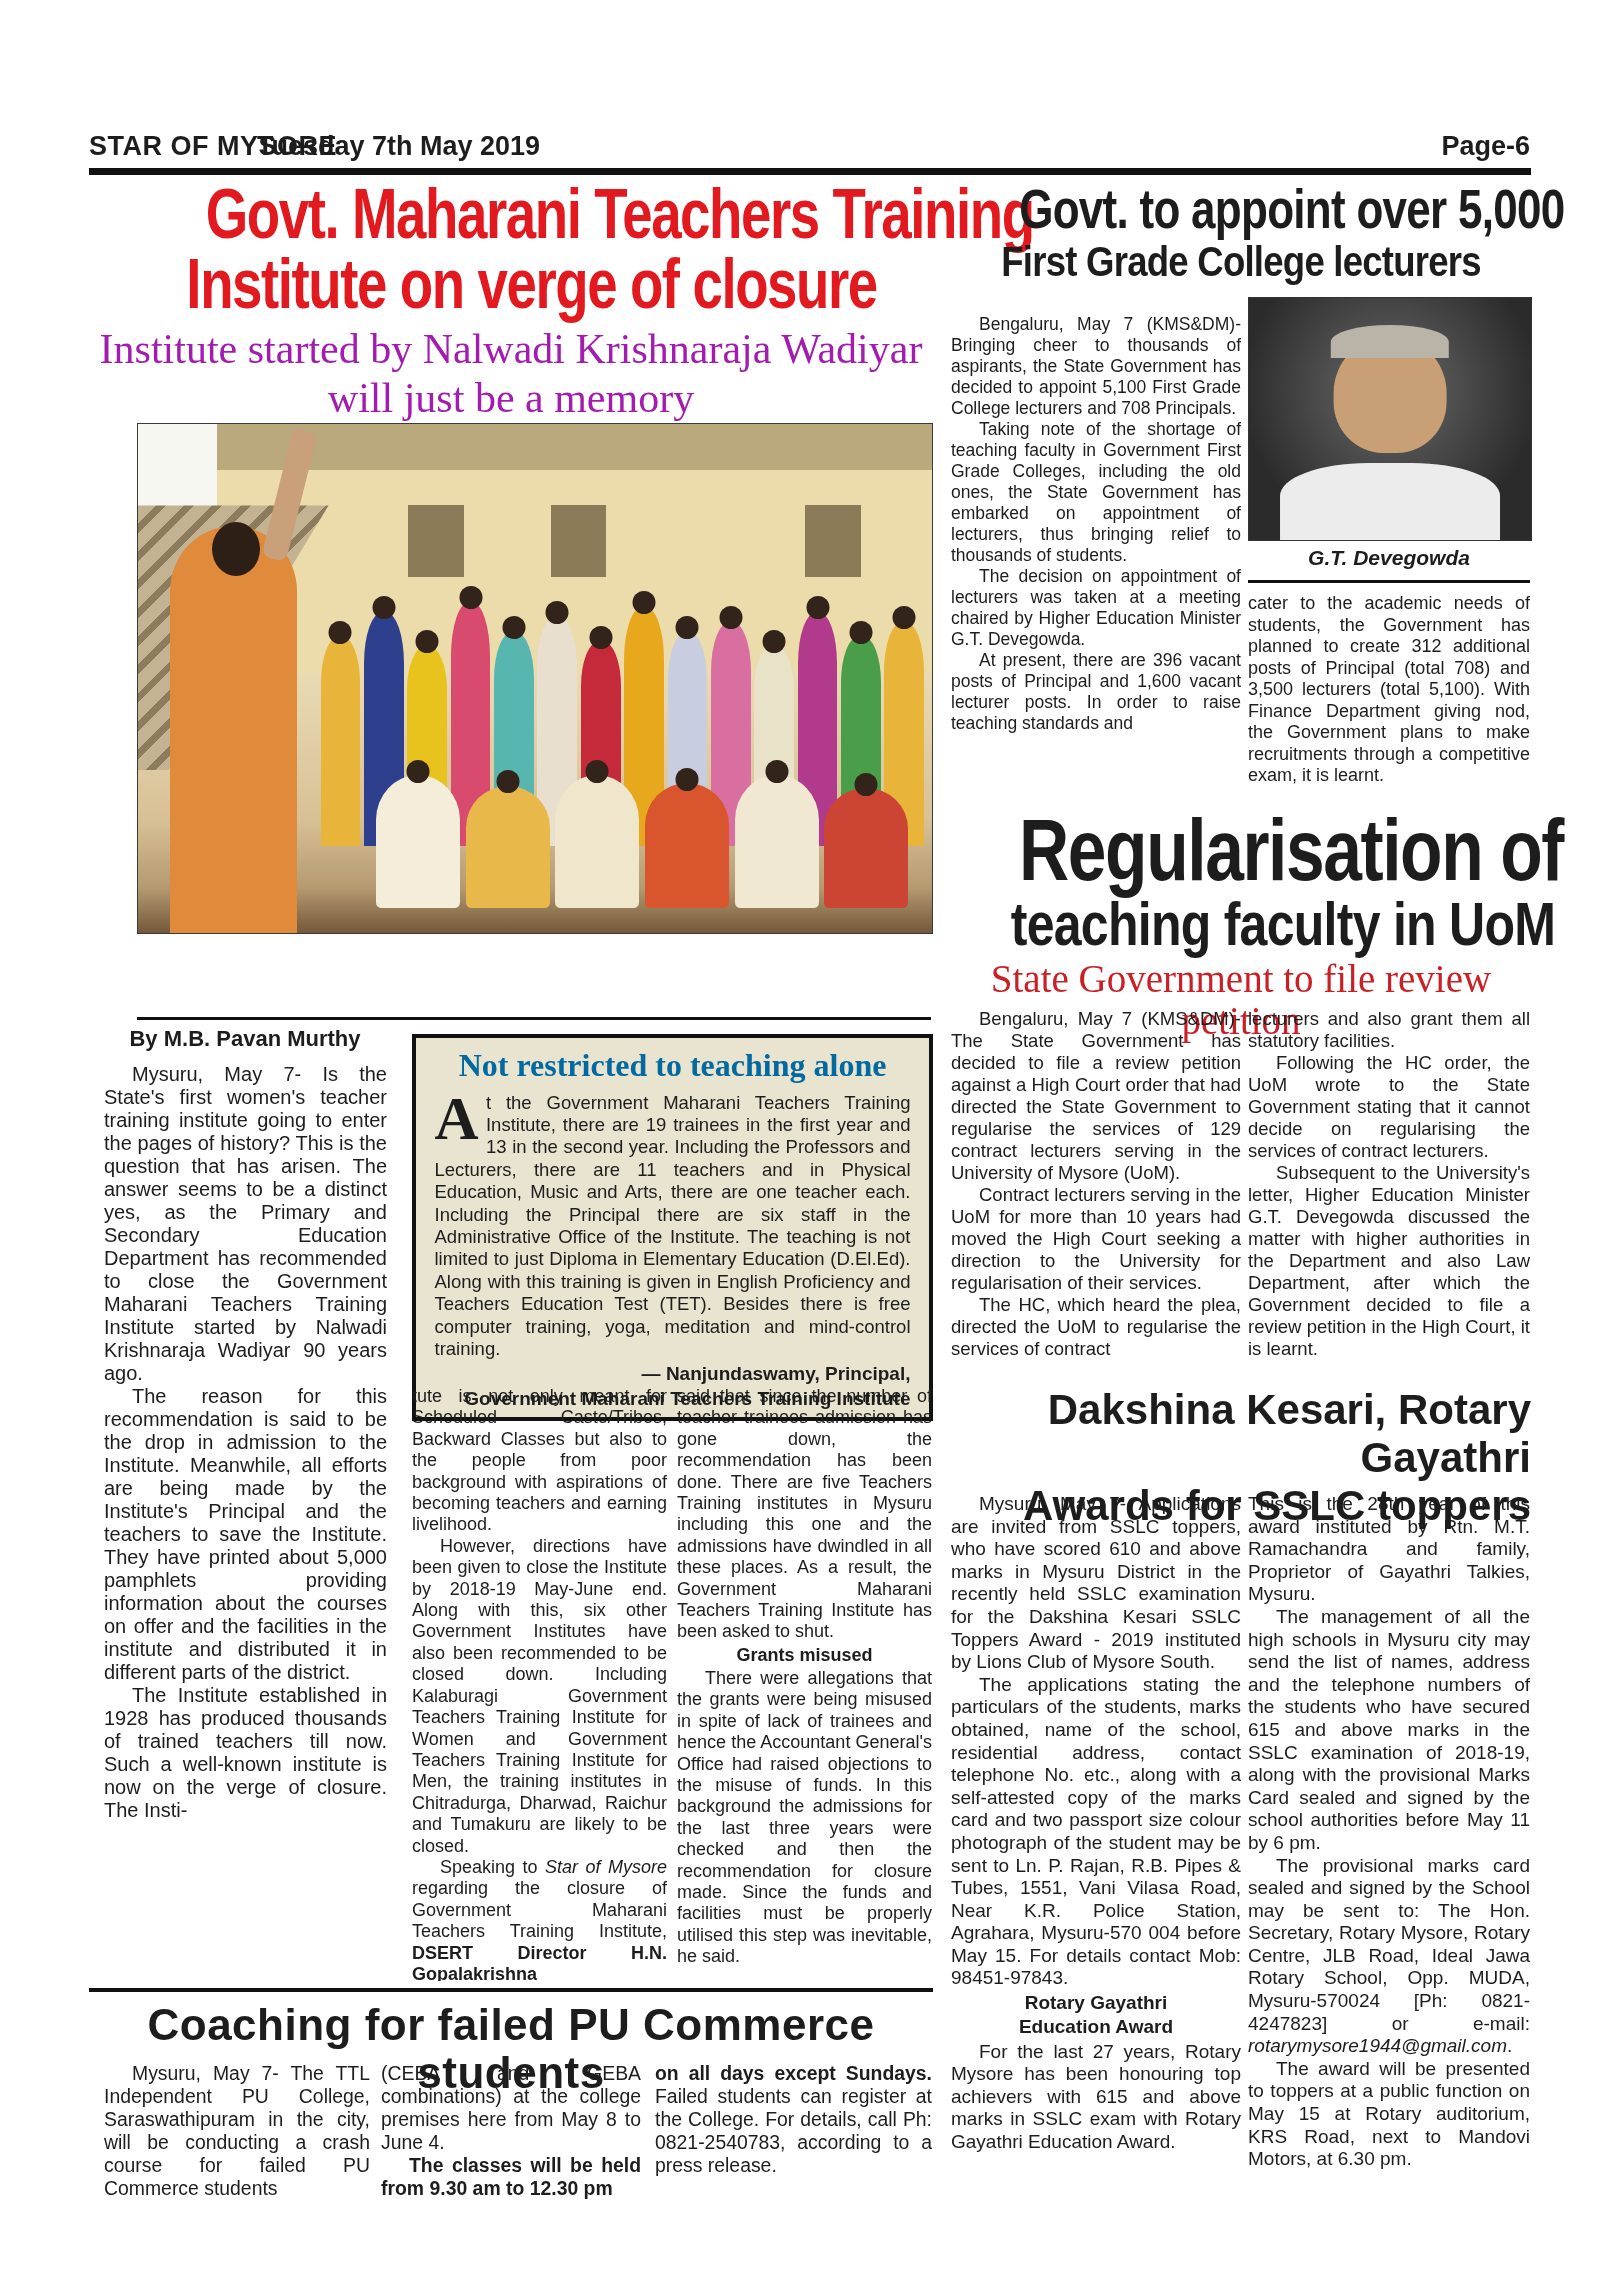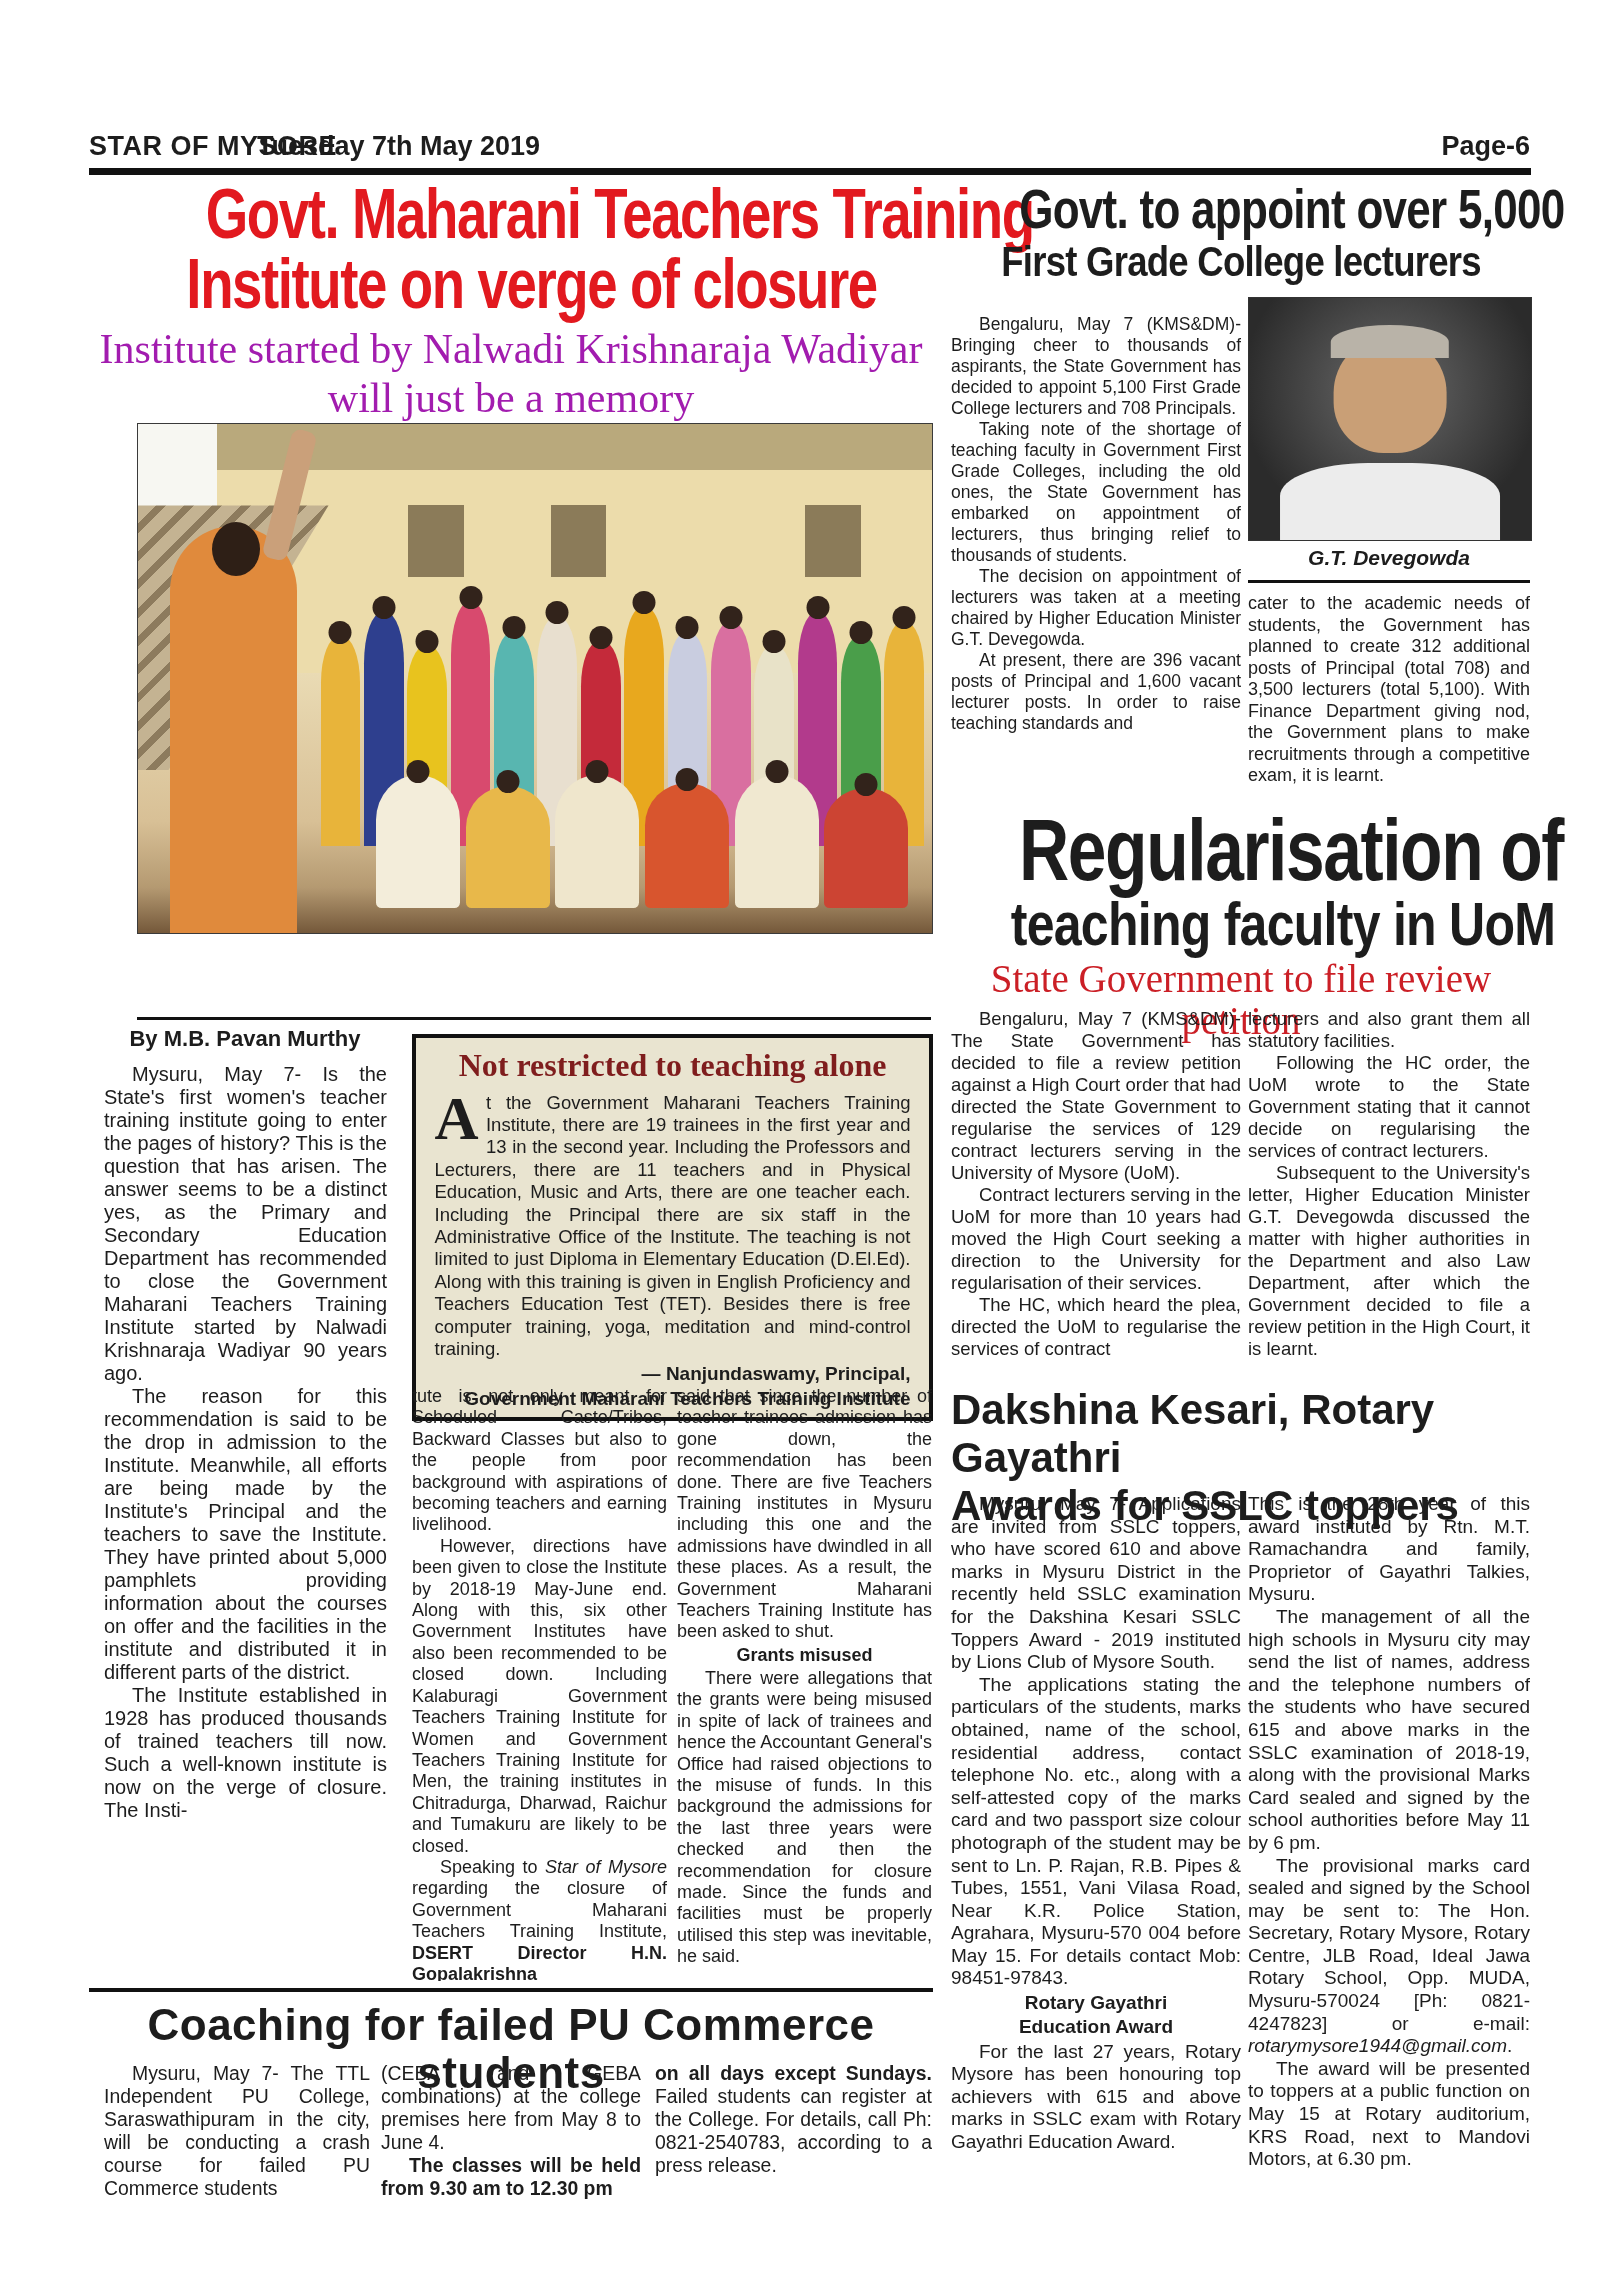--- a/index.html
+++ b/index.html
@@ -79,21 +79,21 @@
 
   
   .col1{left:104px;top:1063px;width:283px;height:919px;overflow:hidden;font-size:20px;line-height:23px;}
   .col2{left:412px;top:1386px;width:255px;height:595px;overflow:hidden;font-size:18px;line-height:21.4px;}
   .col3{left:677px;top:1386px;width:255px;height:595px;overflow:hidden;font-size:18px;line-height:21.4px;}
   .colsub{margin:1.8px 0;text-align:center;font-weight:bold;}
 
   
   .box{left:412px;top:1034px;width:521px;background:#e9e4d0;border:4.6px solid #111;
        padding:9.2px 18.5px 7.4px 18.5px;box-sizing:border-box;}
-  .box-hl{font-family:"Liberation Serif",serif;font-weight:bold;color:#7f1d1d;
+  .box-hl{font-family:"Liberation Serif",serif;font-weight:bold;color:#0369a1;
           font-size:32px;line-height:37px;text-align:center;margin:0 0 7.4px 0;}
   .box-body{font-size:18.5px;line-height:22.4px;text-align:justify;margin:0;}
   .dropcap{float:left;font-family:"Liberation Serif",serif;font-weight:bold;
            font-size:61px;line-height:48px;padding:3.7px 7.4px 0 0;}
   .box-sig{margin:1.8px 0 0 0;text-align:right;font-weight:bold;font-size:19px;line-height:23px;}
 
   
   .ap-h1{left:951px;top:181px;width:580px;text-align:center;font-weight:bold;}
   .ap-h1 .cond{font-size:55px;line-height:57px;transform:scaleX(.8);letter-spacing:-0.9px;}
   .ap-h2{left:951px;top:238px;width:580px;text-align:center;font-weight:bold;}
@@ -115,21 +115,21 @@
   .reg-h1{left:951px;top:807px;width:580px;text-align:right;font-weight:bold;}
   .reg-h1 .cond{font-size:87px;line-height:85px;transform:scaleX(.8);letter-spacing:-1.8px;}
   .reg-h2{left:951px;top:892px;width:580px;text-align:center;font-weight:bold;}
   .reg-h2 .cond{font-size:61px;line-height:65px;transform:scaleX(.82);letter-spacing:-0.9px;}
   .reg-sub{left:951px;top:958px;width:580px;text-align:center;color:#cb1f26;
            font-family:"Liberation Serif",serif;font-size:39px;line-height:42px;}
   .reg-c1{left:951px;top:1008px;width:290px;height:369px;overflow:hidden;font-size:18.5px;line-height:22px;}
   .reg-c2{left:1248px;top:1008px;width:282px;height:369px;overflow:hidden;font-size:18.5px;line-height:22px;}
 
   
-  .aw-hl{left:951px;top:1386px;width:580px;text-align:left;font-weight:bold;font-size:42px;line-height:48px;}
+  .aw-hl{left:951px;top:1386px;width:580px;text-align:right;font-weight:bold;font-size:42px;line-height:48px;}
   .aw-c1{left:951px;top:1493px;width:290px;height:749px;overflow:hidden;font-size:19px;line-height:22.6px;}
   .aw-c2{left:1248px;top:1493px;width:282px;height:749px;overflow:hidden;font-size:19px;line-height:22.6px;}
 
   
   .coach-rule{left:89px;top:1988px;width:844px;height:3.7px;background:#111;}
   .coach-hl{left:89px;top:2001px;width:844px;text-align:center;font-weight:bold;
             font-size:44px;line-height:48px;letter-spacing:0.5px;}
   .coach-c1{left:104px;top:2062px;width:266px;height:220px;overflow:hidden;font-size:19.4px;line-height:23px;}
   .coach-c2{left:381px;top:2062px;width:260px;height:220px;overflow:hidden;font-size:19.4px;line-height:23px;}
   .coach-c3{left:655px;top:2062px;width:277px;height:220px;overflow:hidden;font-size:19.4px;line-height:23px;}

